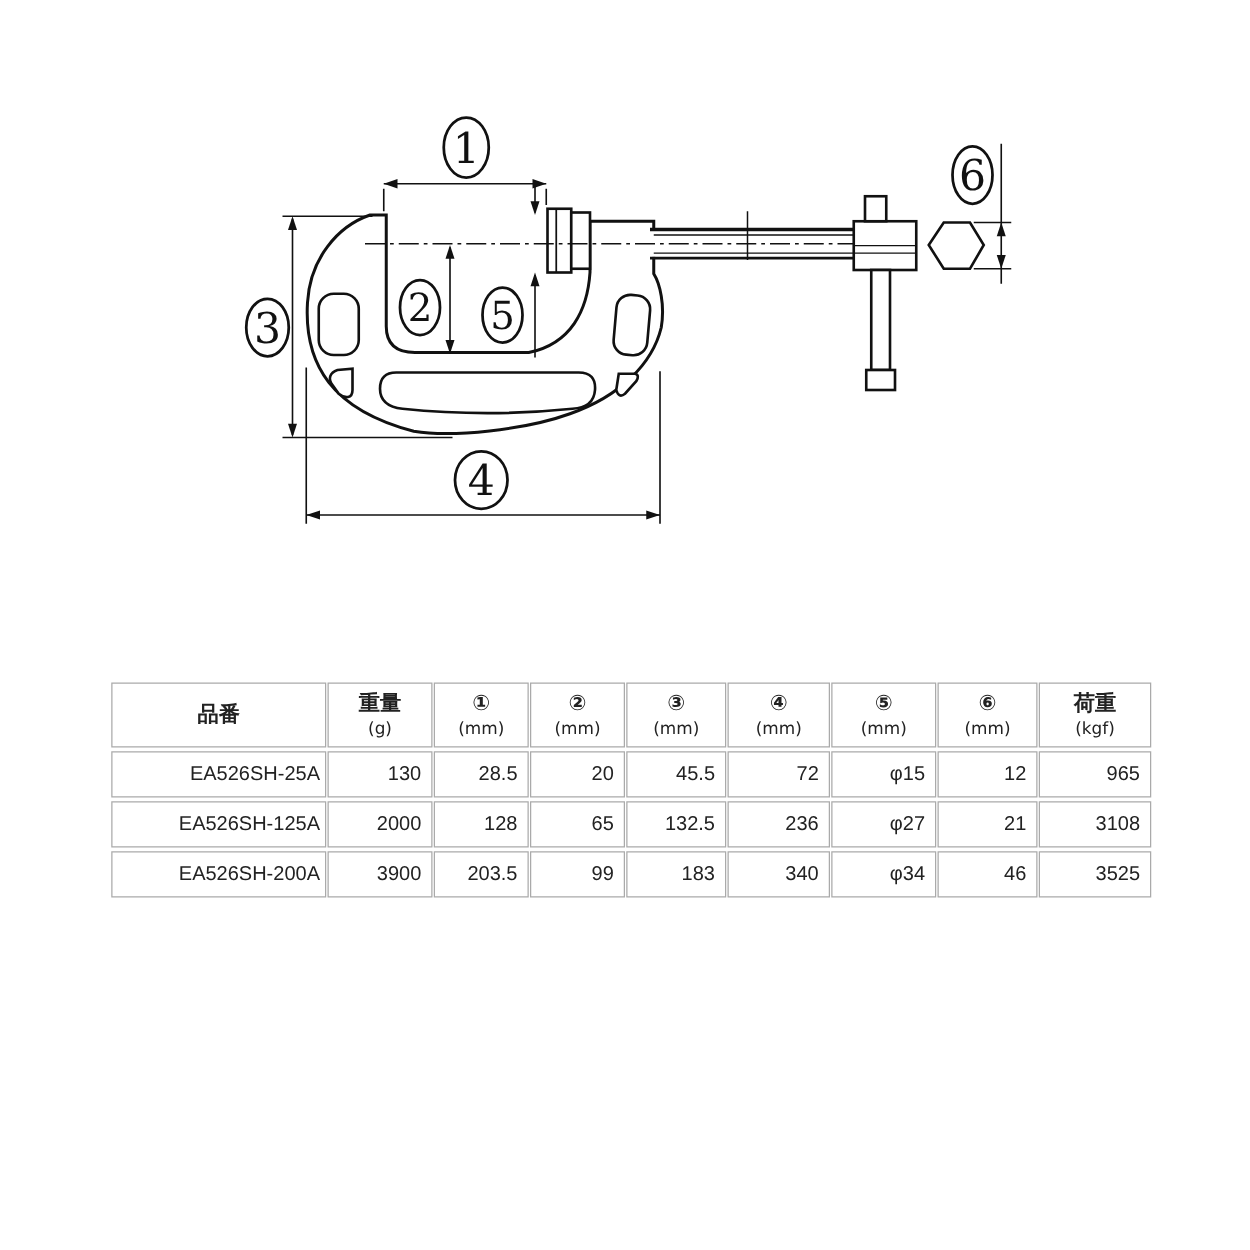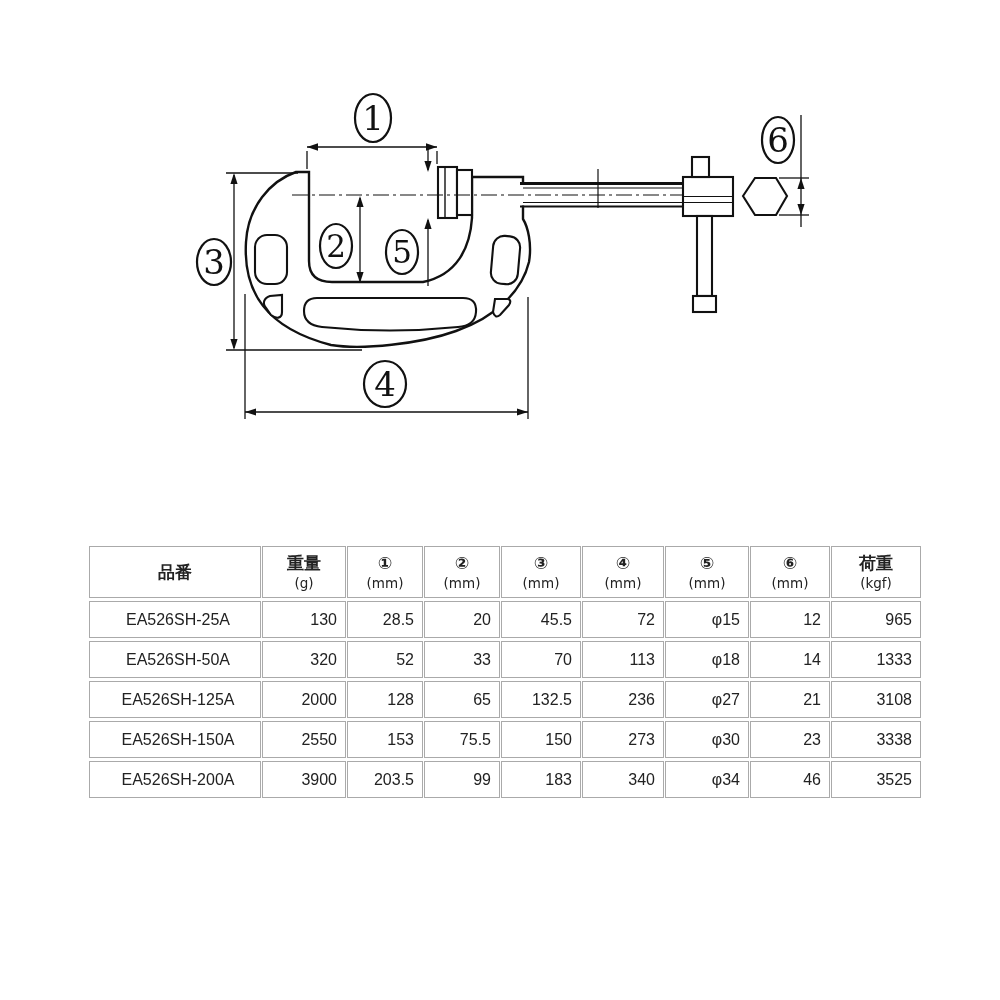--- a/index.html
+++ b/index.html
@@ -7,21 +7,21 @@
           font-family:"DejaVu Sans",sans-serif;}
   .diagram{position:absolute;left:0;top:0;}
   
   .spec-table{position:absolute;left:88px;top:543px;width:824px;
               border-collapse:separate;border-spacing:1px 3px;table-layout:fixed;
               background:#fff;color:#222;}
   .spec-table th,.spec-table td{border:1px solid #aaaaaa;background:#fff;overflow:hidden;}
   .spec-table th{height:50px;text-align:center;vertical-align:middle;padding:0 2px;margin-top:25px;}
   .spec-table td{height:35px;padding:0 8px 0 4px;text-align:right;
                  font-family:"Liberation Sans","DejaVu Sans",sans-serif;font-size:16px;}
-  .spec-table td.part{text-align:center;padding:0 4px 0 10px;font-size:16px;}
+  .spec-table td.part{text-align:right;padding:0 4px 0 10px;font-size:16px;}
   .hdr-title{display:block;font-weight:bold;font-size:17px;line-height:21px;
              font-family:"DejaVu Sans",sans-serif;}
   .hdr-unit{display:block;font-weight:normal;font-size:13.5px;line-height:18px;
             font-family:"DejaVu Sans",sans-serif;}
   .hdr-unit:empty{display:none;}
   
   .ln{stroke:#111;fill:none;}
   .body{stroke:#111;stroke-width:2.4;fill:#fff;}
   .cut{stroke:#111;stroke-width:2.1;fill:#fff;}
   .part-fill{stroke:#111;stroke-width:2.1;fill:#fff;}
@@ -174,53 +174,31 @@
         <td>130</td>
         <td>28.5</td>
         <td>20</td>
         <td>45.5</td>
         <td>72</td>
         <td>φ15</td>
         <td>12</td>
         <td>965</td>
       </tr>
       <tr>
-        <td class="part">EA526SH-50A</td>
-        <td>320</td>
-        <td>52</td>
-        <td>33</td>
-        <td>70</td>
-        <td>113</td>
-        <td>φ18</td>
-        <td>14</td>
-        <td>1333</td>
-      </tr>
-      <tr>
         <td class="part">EA526SH-125A</td>
         <td>2000</td>
         <td>128</td>
         <td>65</td>
         <td>132.5</td>
         <td>236</td>
         <td>φ27</td>
         <td>21</td>
         <td>3108</td>
       </tr>
       <tr>
-        <td class="part">EA526SH-150A</td>
-        <td>2550</td>
-        <td>153</td>
-        <td>75.5</td>
-        <td>150</td>
-        <td>273</td>
-        <td>φ30</td>
-        <td>23</td>
-        <td>3338</td>
-      </tr>
-      <tr>
         <td class="part">EA526SH-200A</td>
         <td>3900</td>
         <td>203.5</td>
         <td>99</td>
         <td>183</td>
         <td>340</td>
         <td>φ34</td>
         <td>46</td>
         <td>3525</td>
       </tr>

